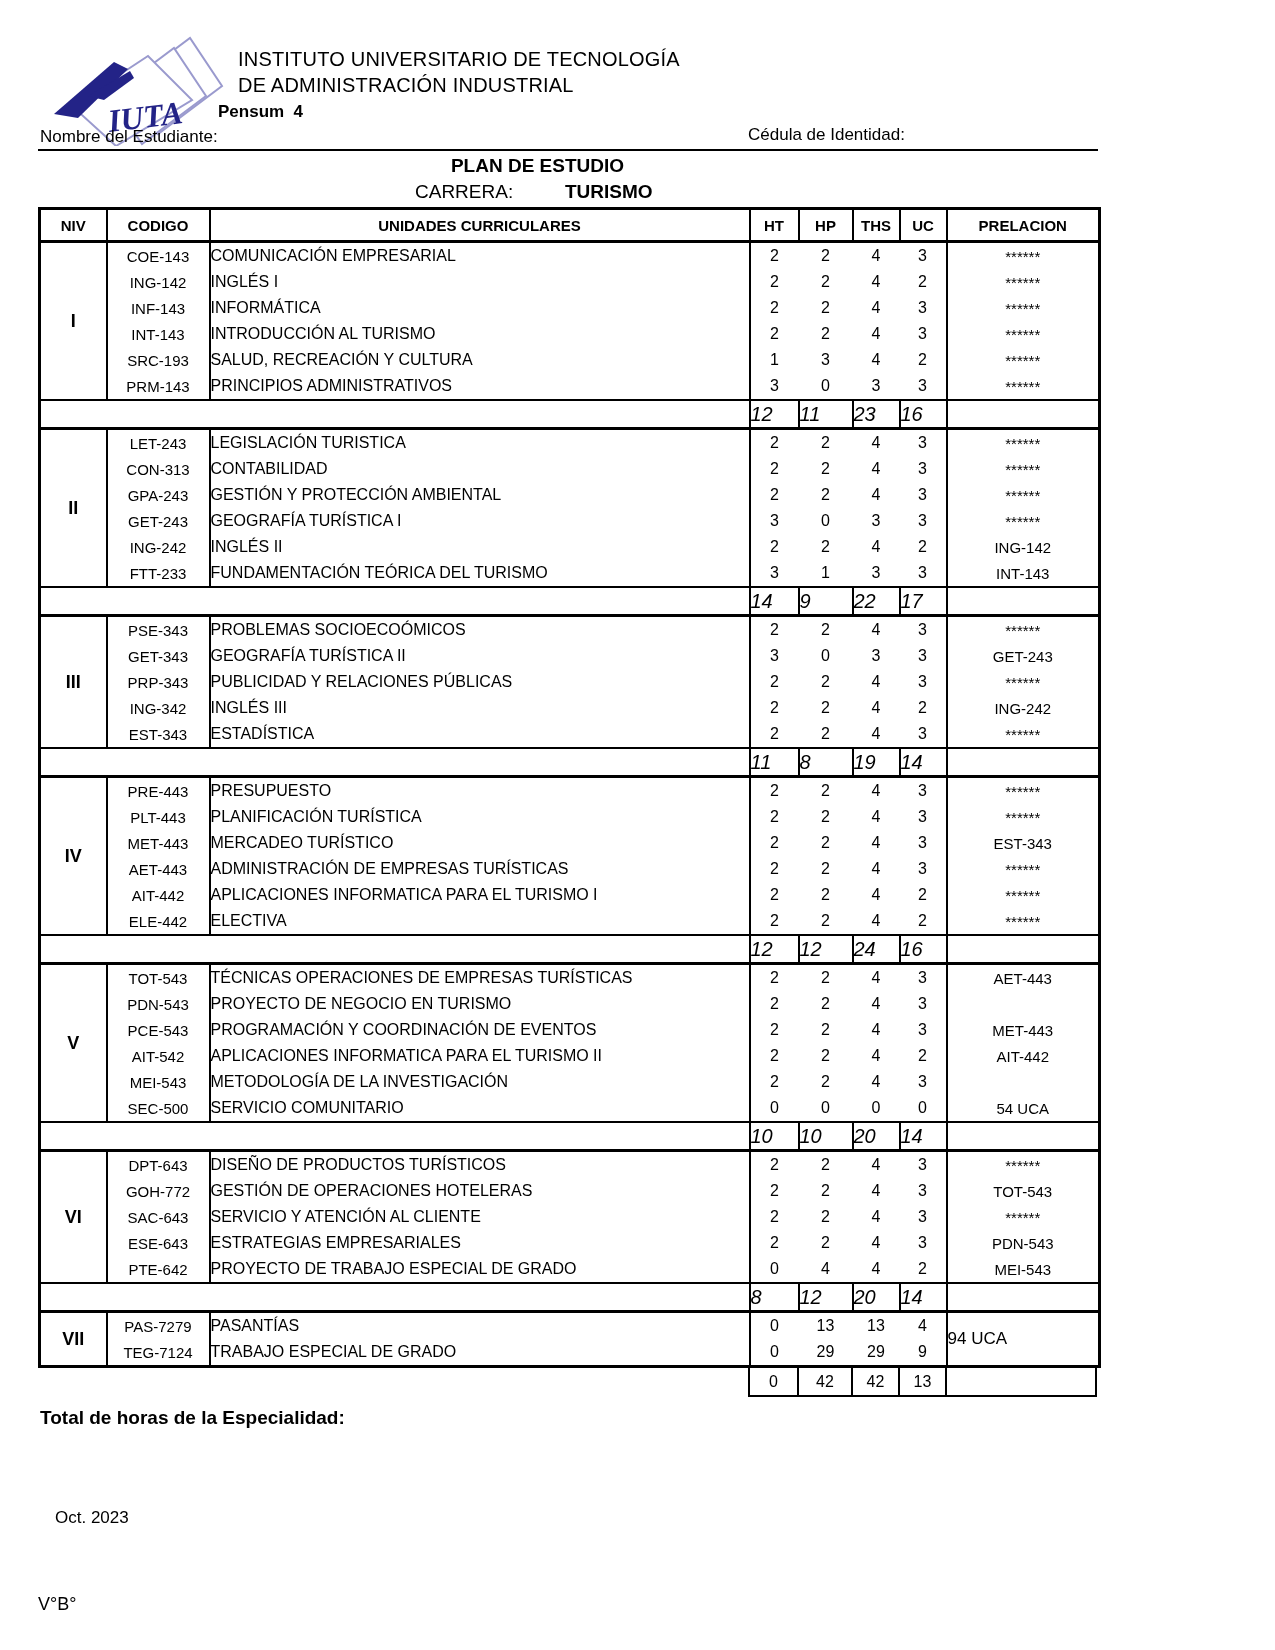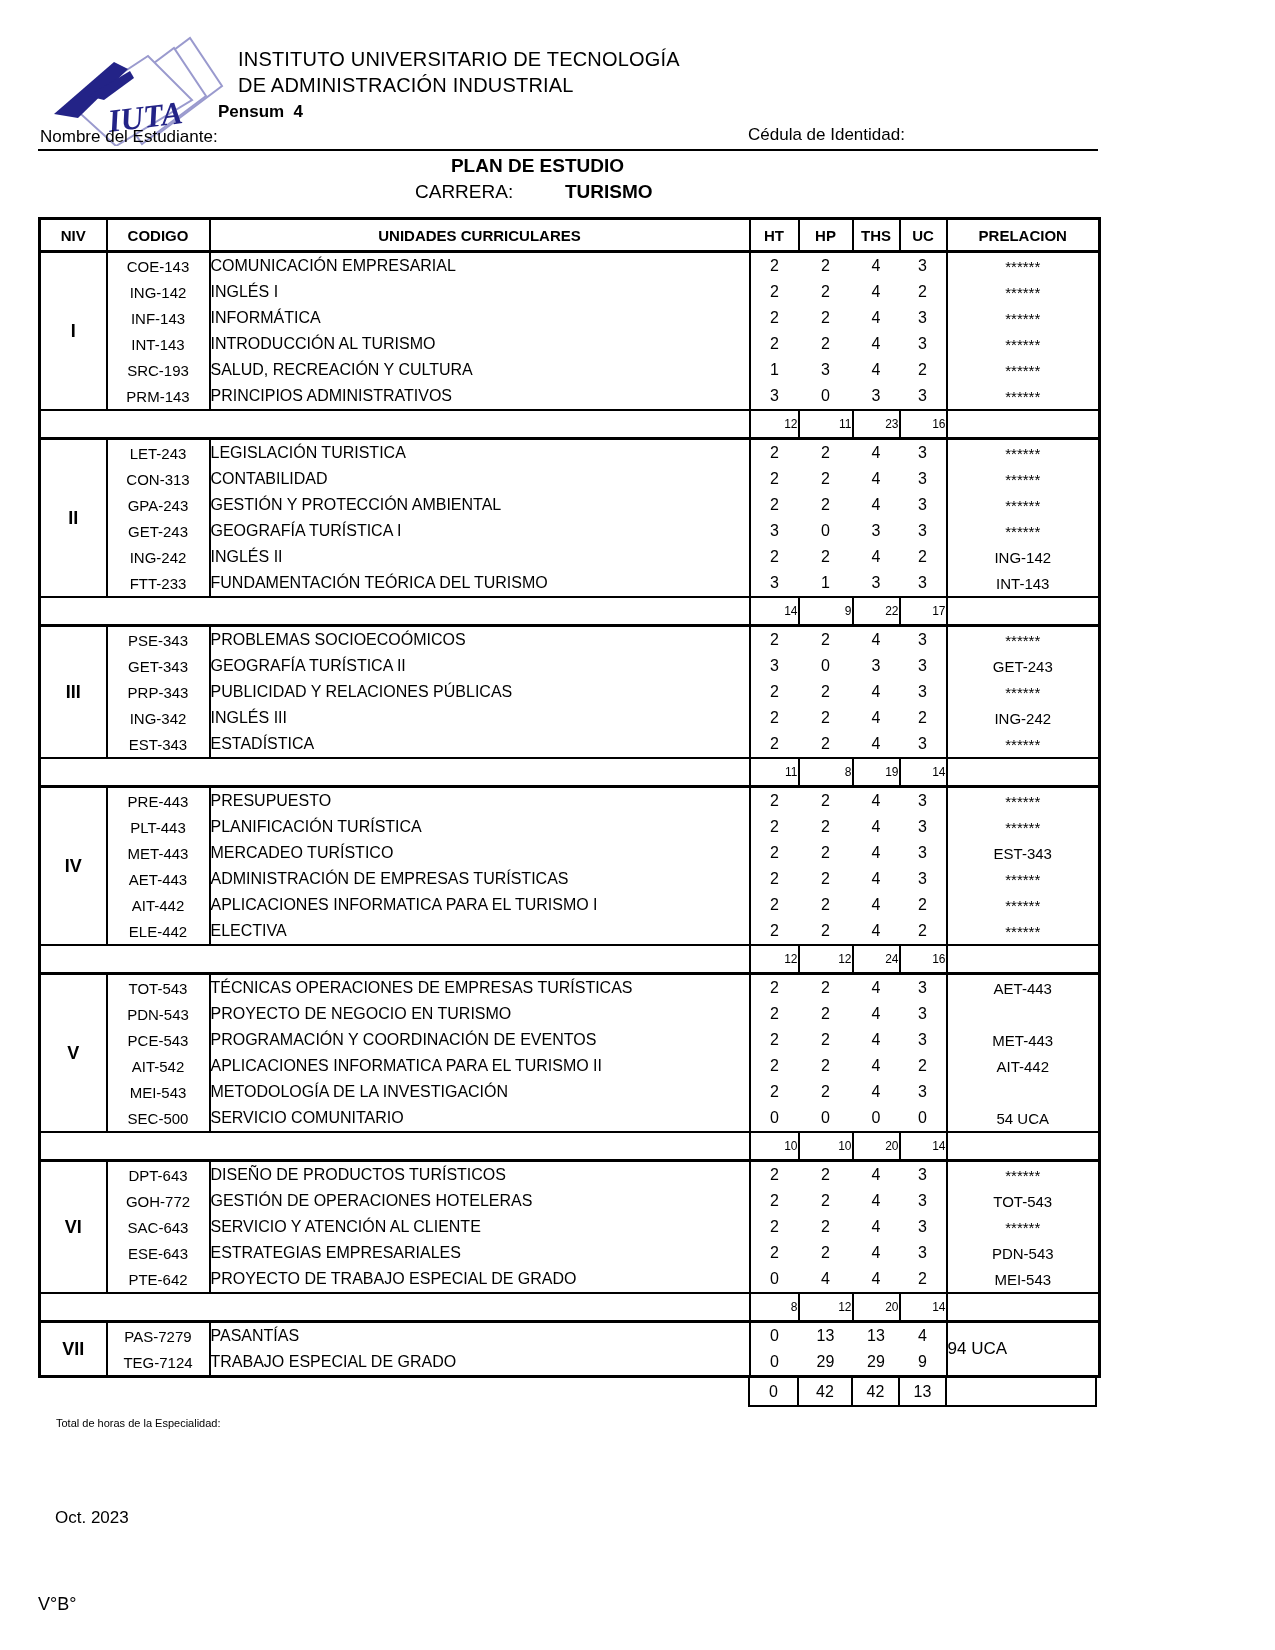--- a/index.html
+++ b/index.html
@@ -13,47 +13,47 @@
   .pensum { position:absolute; left:218px; top:102px; font-size:17px; font-weight:bold; white-space:pre; }
   .student-label { position:absolute; left:40px; top:127px; font-size:17px; }
   .id-label { position:absolute; left:748px; top:125px; font-size:17px; }
   .name-line { position:absolute; left:38px; top:149px; width:1060px; border-top:2.5px solid #000; }
   .plan-title { position:absolute; left:0; top:155px; width:1075px; text-align:center;
                 font-size:19px; font-weight:bold; }
   .carrera-label { position:absolute; left:415px; top:181px; font-size:19px; }
   .carrera-value { position:absolute; left:565px; top:181px; font-size:19px; font-weight:bold; }
 
   
-  .table-wrap { position:absolute; left:38px; top:217px; width:1176px; }
+  .table-wrap { position:absolute; left:38px; top:207px; width:1176px; }
   table.main { border-collapse:collapse; table-layout:fixed; width:1060px; border:3px solid #000; }
   table.main th, table.main td { padding:0; overflow:hidden; white-space:nowrap; vertical-align:middle; }
   table.main th { font-size:15px; font-weight:bold; height:30px; text-align:center;
                   border:2px solid #000; border-bottom:3px solid #000; }
   tr.course td { height:26px; }
   td.niv  { text-align:center; font-weight:bold; font-size:18px; border-right:2px solid #000; }
   td.code { text-align:center; font-size:15px; border-right:2px solid #000; }
   td.cname{ text-align:left; padding-left:5px; font-size:16px; border-right:2px solid #000; }
   td.num  { text-align:center; font-size:16px; }
   td.ucn  { border-right:2px solid #000; }
   td.pre  { text-align:center; font-size:15px; }
   td.pre-shared { text-align:left; font-size:17px; }
   tr.totals td { height:26px; border-top:2px solid #000; border-bottom:3px solid #000; }
   tr.totals td.tleft  { border-right:2px solid #000; }
   tr.totals td.tnum   { border-left:2px solid #000; border-right:2px solid #000;
-                        text-align:right; font-size:12px; }
+                        text-align:left; font-size:20px;font-style:italic; }
   tr.totals td.tright { }
 
   
   table.frow { border-collapse:collapse; table-layout:fixed; margin-left:710px; }
   table.frow td { padding:0; text-align:center; border:2px solid #000; border-top:0; overflow:hidden; }
   table.rowA td { height:27px; font-size:16px; }
   table.rowB td { height:25px; font-size:14px; }
   .bottom-rel { position:relative; }
   .total-uc { position:absolute; left:2px; top:3px; font-size:18px; font-weight:bold; }
-  .total-horas { margin-left:18px; margin-top:10px; font-size:11px; font-weight:normal; }
+  .total-horas { margin-left:2px; margin-top:10px; font-size:19px; font-weight:bold; }
 
   
   .date { position:absolute; left:55px; top:1508px; font-size:17px; }
   .vobo { position:absolute; left:38px; top:1594px; font-size:18px; }
 </style>
 </head>
 <body>
 
 <div class="page">
 

